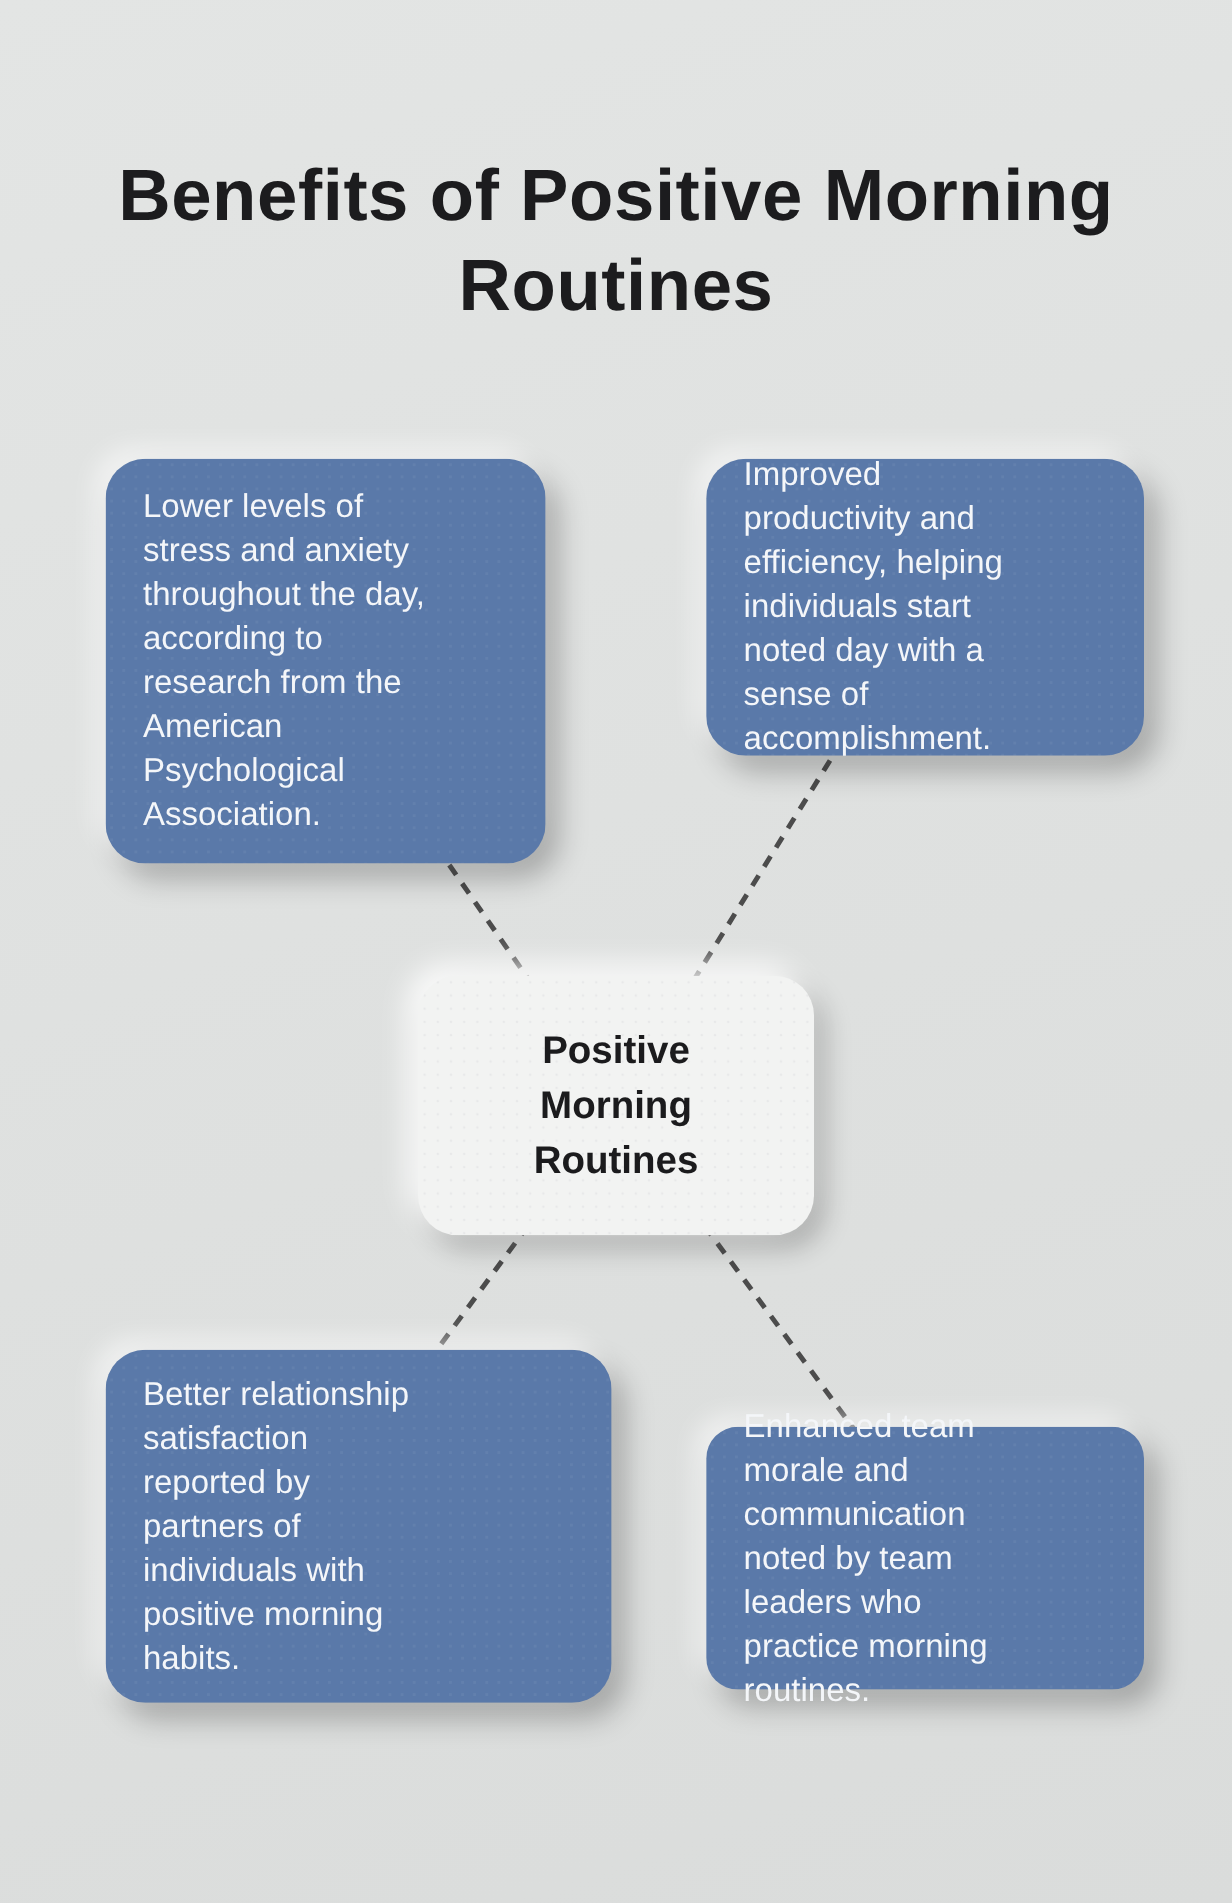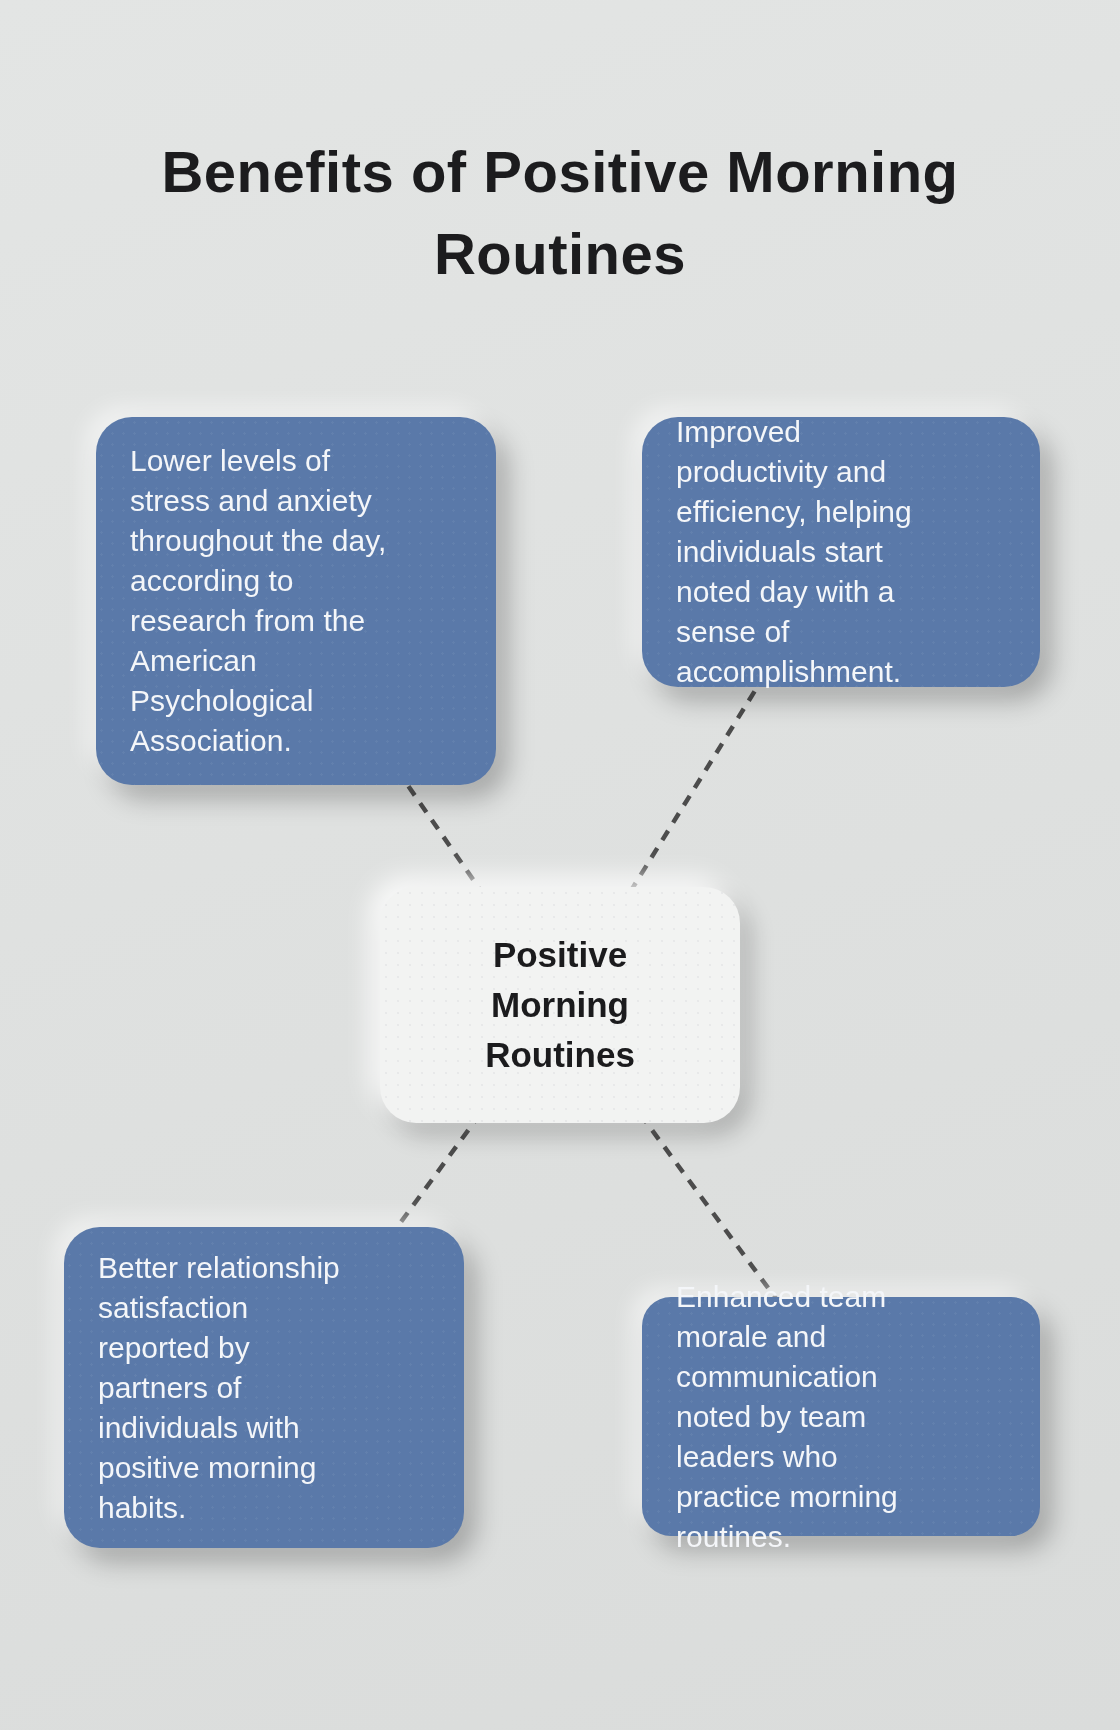--- a/index.html
+++ b/index.html
@@ -15,21 +15,21 @@
     background: linear-gradient(160deg, #e3e5e4 0%, #dee0df 55%, #dadcdb 100%);
     font-family: "Liberation Sans", "DejaVu Sans", sans-serif;
   }
   .title {
     position: absolute;
     top: 92px;
     left: 0;
     right: 0;
     padding: 0 92px;
     text-align: center;
-    font-size: 58px;
+    font-size: 66px;
     line-height: 82px;
     font-weight: 700;
     color: #1c1c1e;
     letter-spacing: 0.5px;
   }
   .connectors {
     position: absolute;
     left: 0;
     top: 0;
     width: 1120px;
@@ -49,21 +49,21 @@
     align-items: center;
     box-shadow: -10px -10px 22px rgba(255,255,255,0.55),
                  12px  14px 26px rgba(0,0,0,0.25);
   }
   .card .card-text {
     padding-left: 34px;
     width: 268px;
   }
   .card-tl { left: 96px;  top: 417px;  width: 400px; height: 368px; }
   .card-tr { left: 642px; top: 417px;  width: 398px; height: 270px; }
-  .card-bl { left: 64px;  top: 1227px; width: 400px; height: 321px; align-items: center; }
+  .card-bl { left: 96px;  top: 1227px; width: 460px; height: 321px; align-items: center; }
   .card-br { left: 642px; top: 1297px; width: 398px; height: 239px; border-radius: 29px; }
   .center-node {
     position: absolute;
     left: 380px;
     top: 887px;
     width: 360px;
     height: 236px;
     box-sizing: border-box;
     background-color: #f2f3f2;
     background-image: radial-gradient(rgba(110,110,130,0.08) 1.2px, transparent 1.4px);

